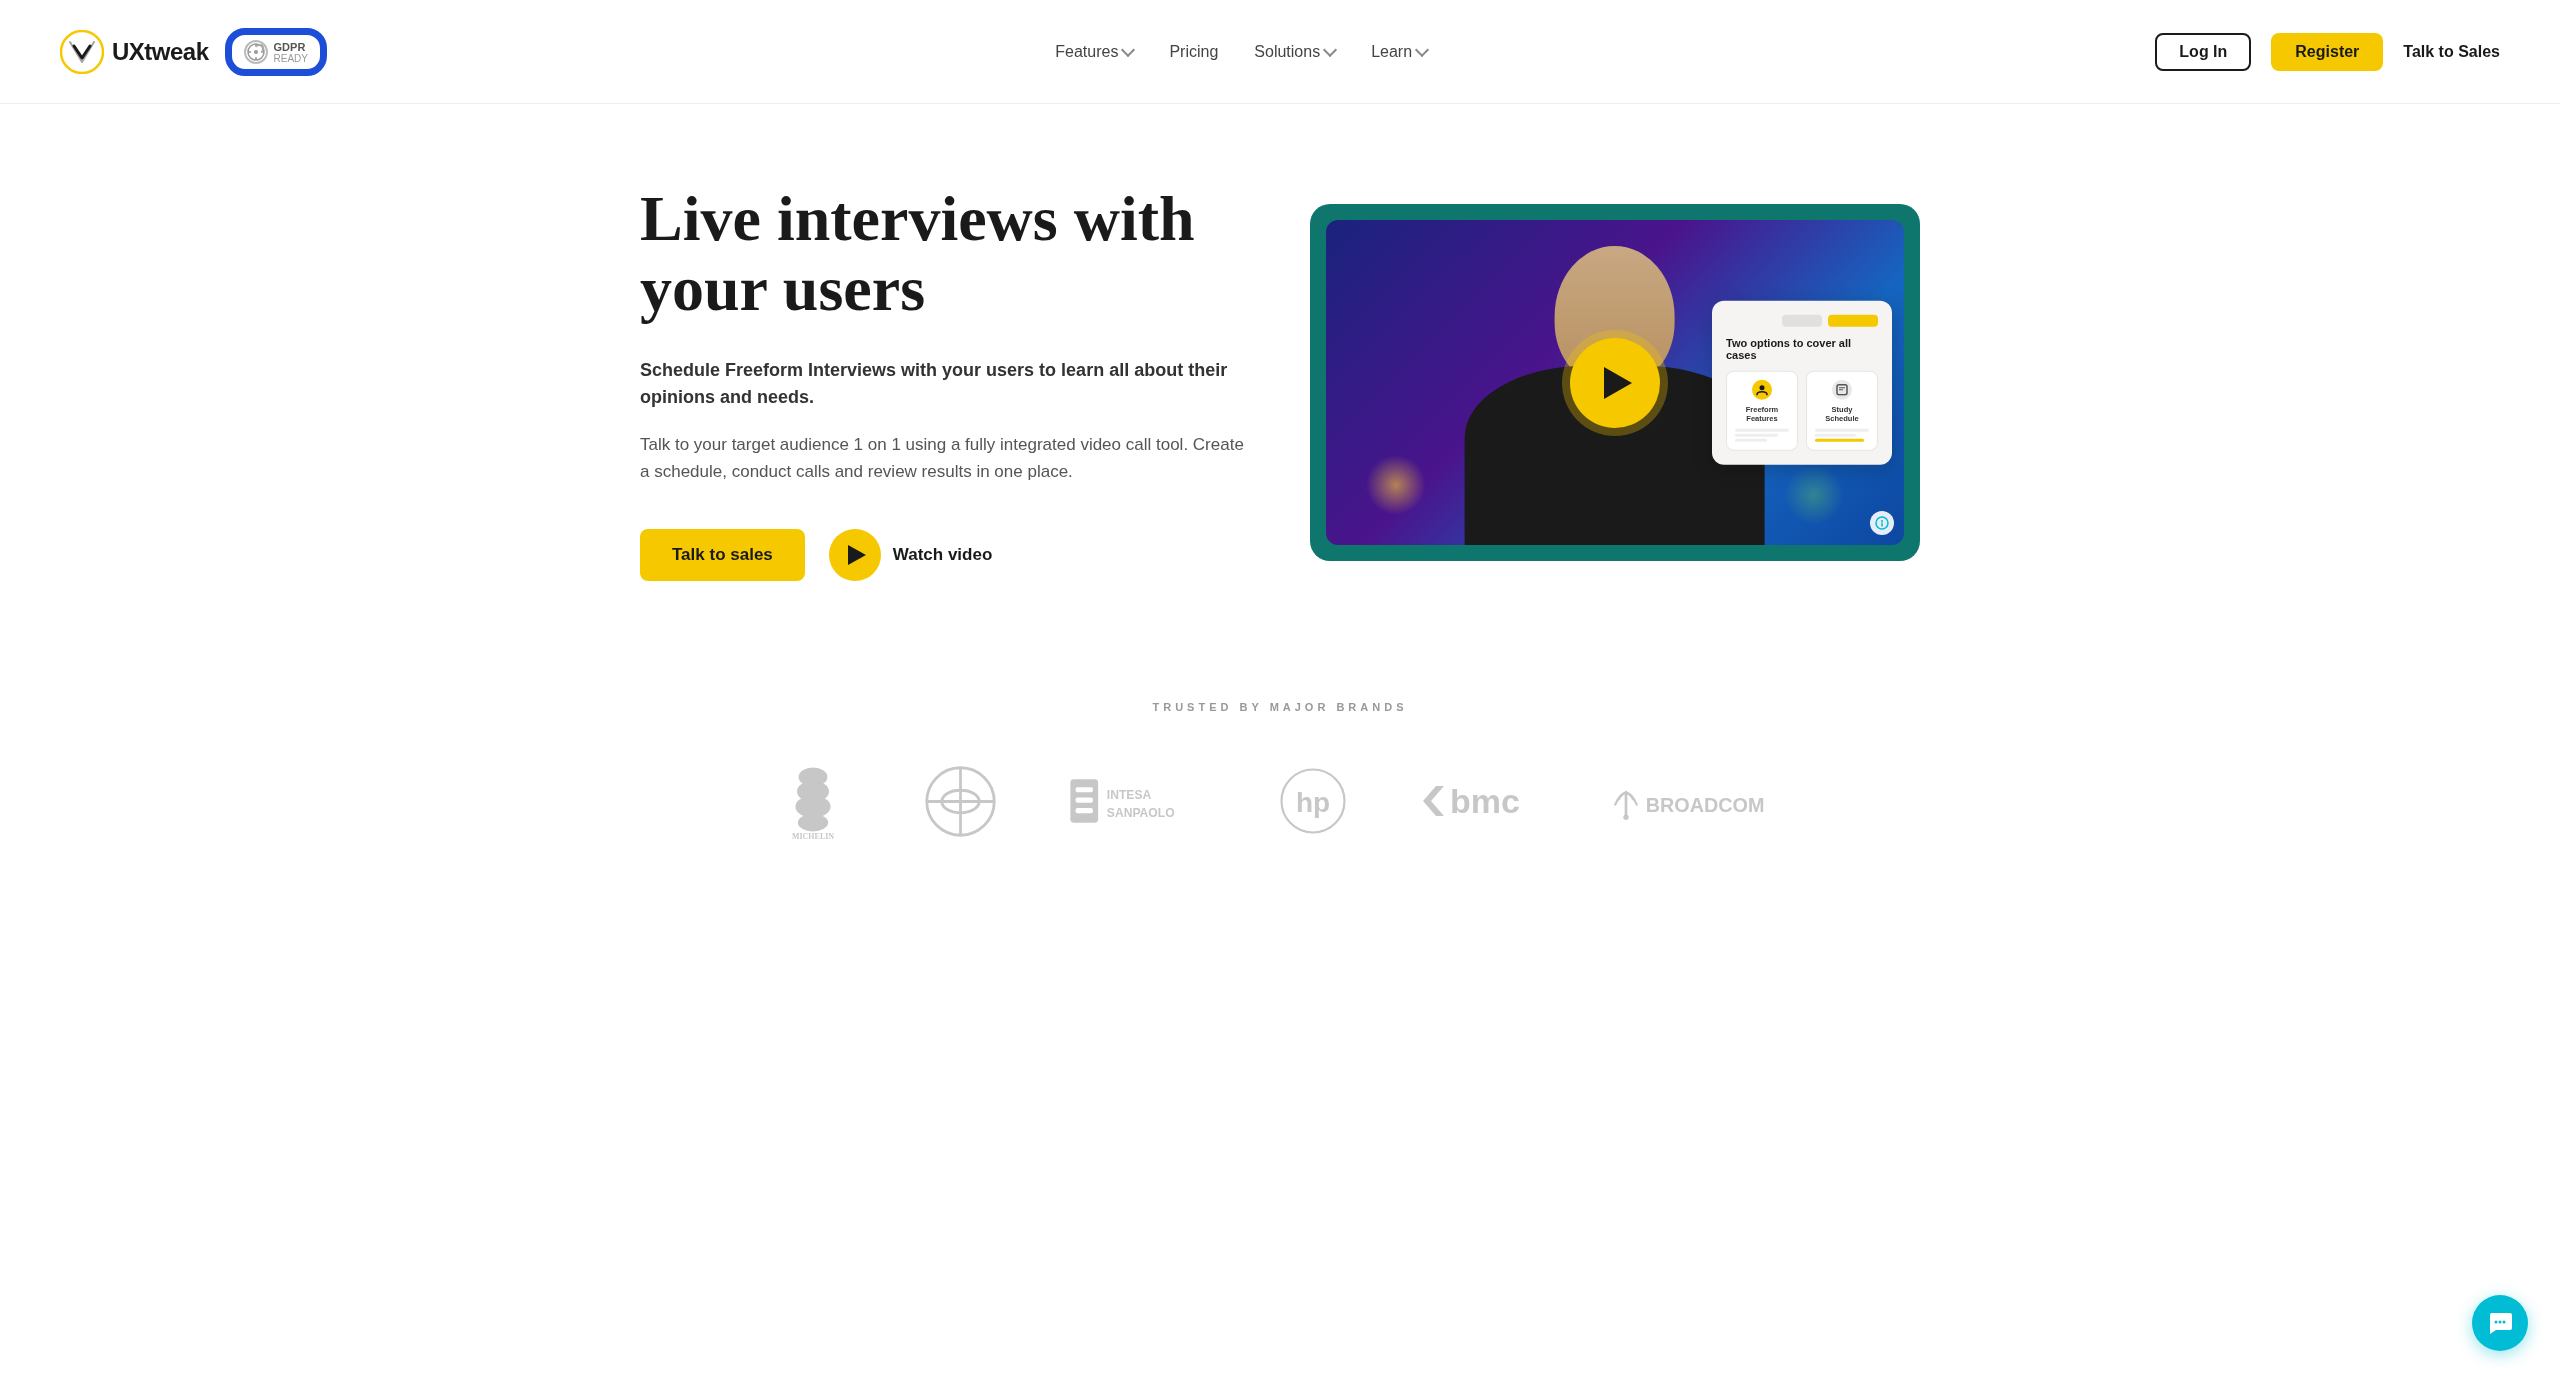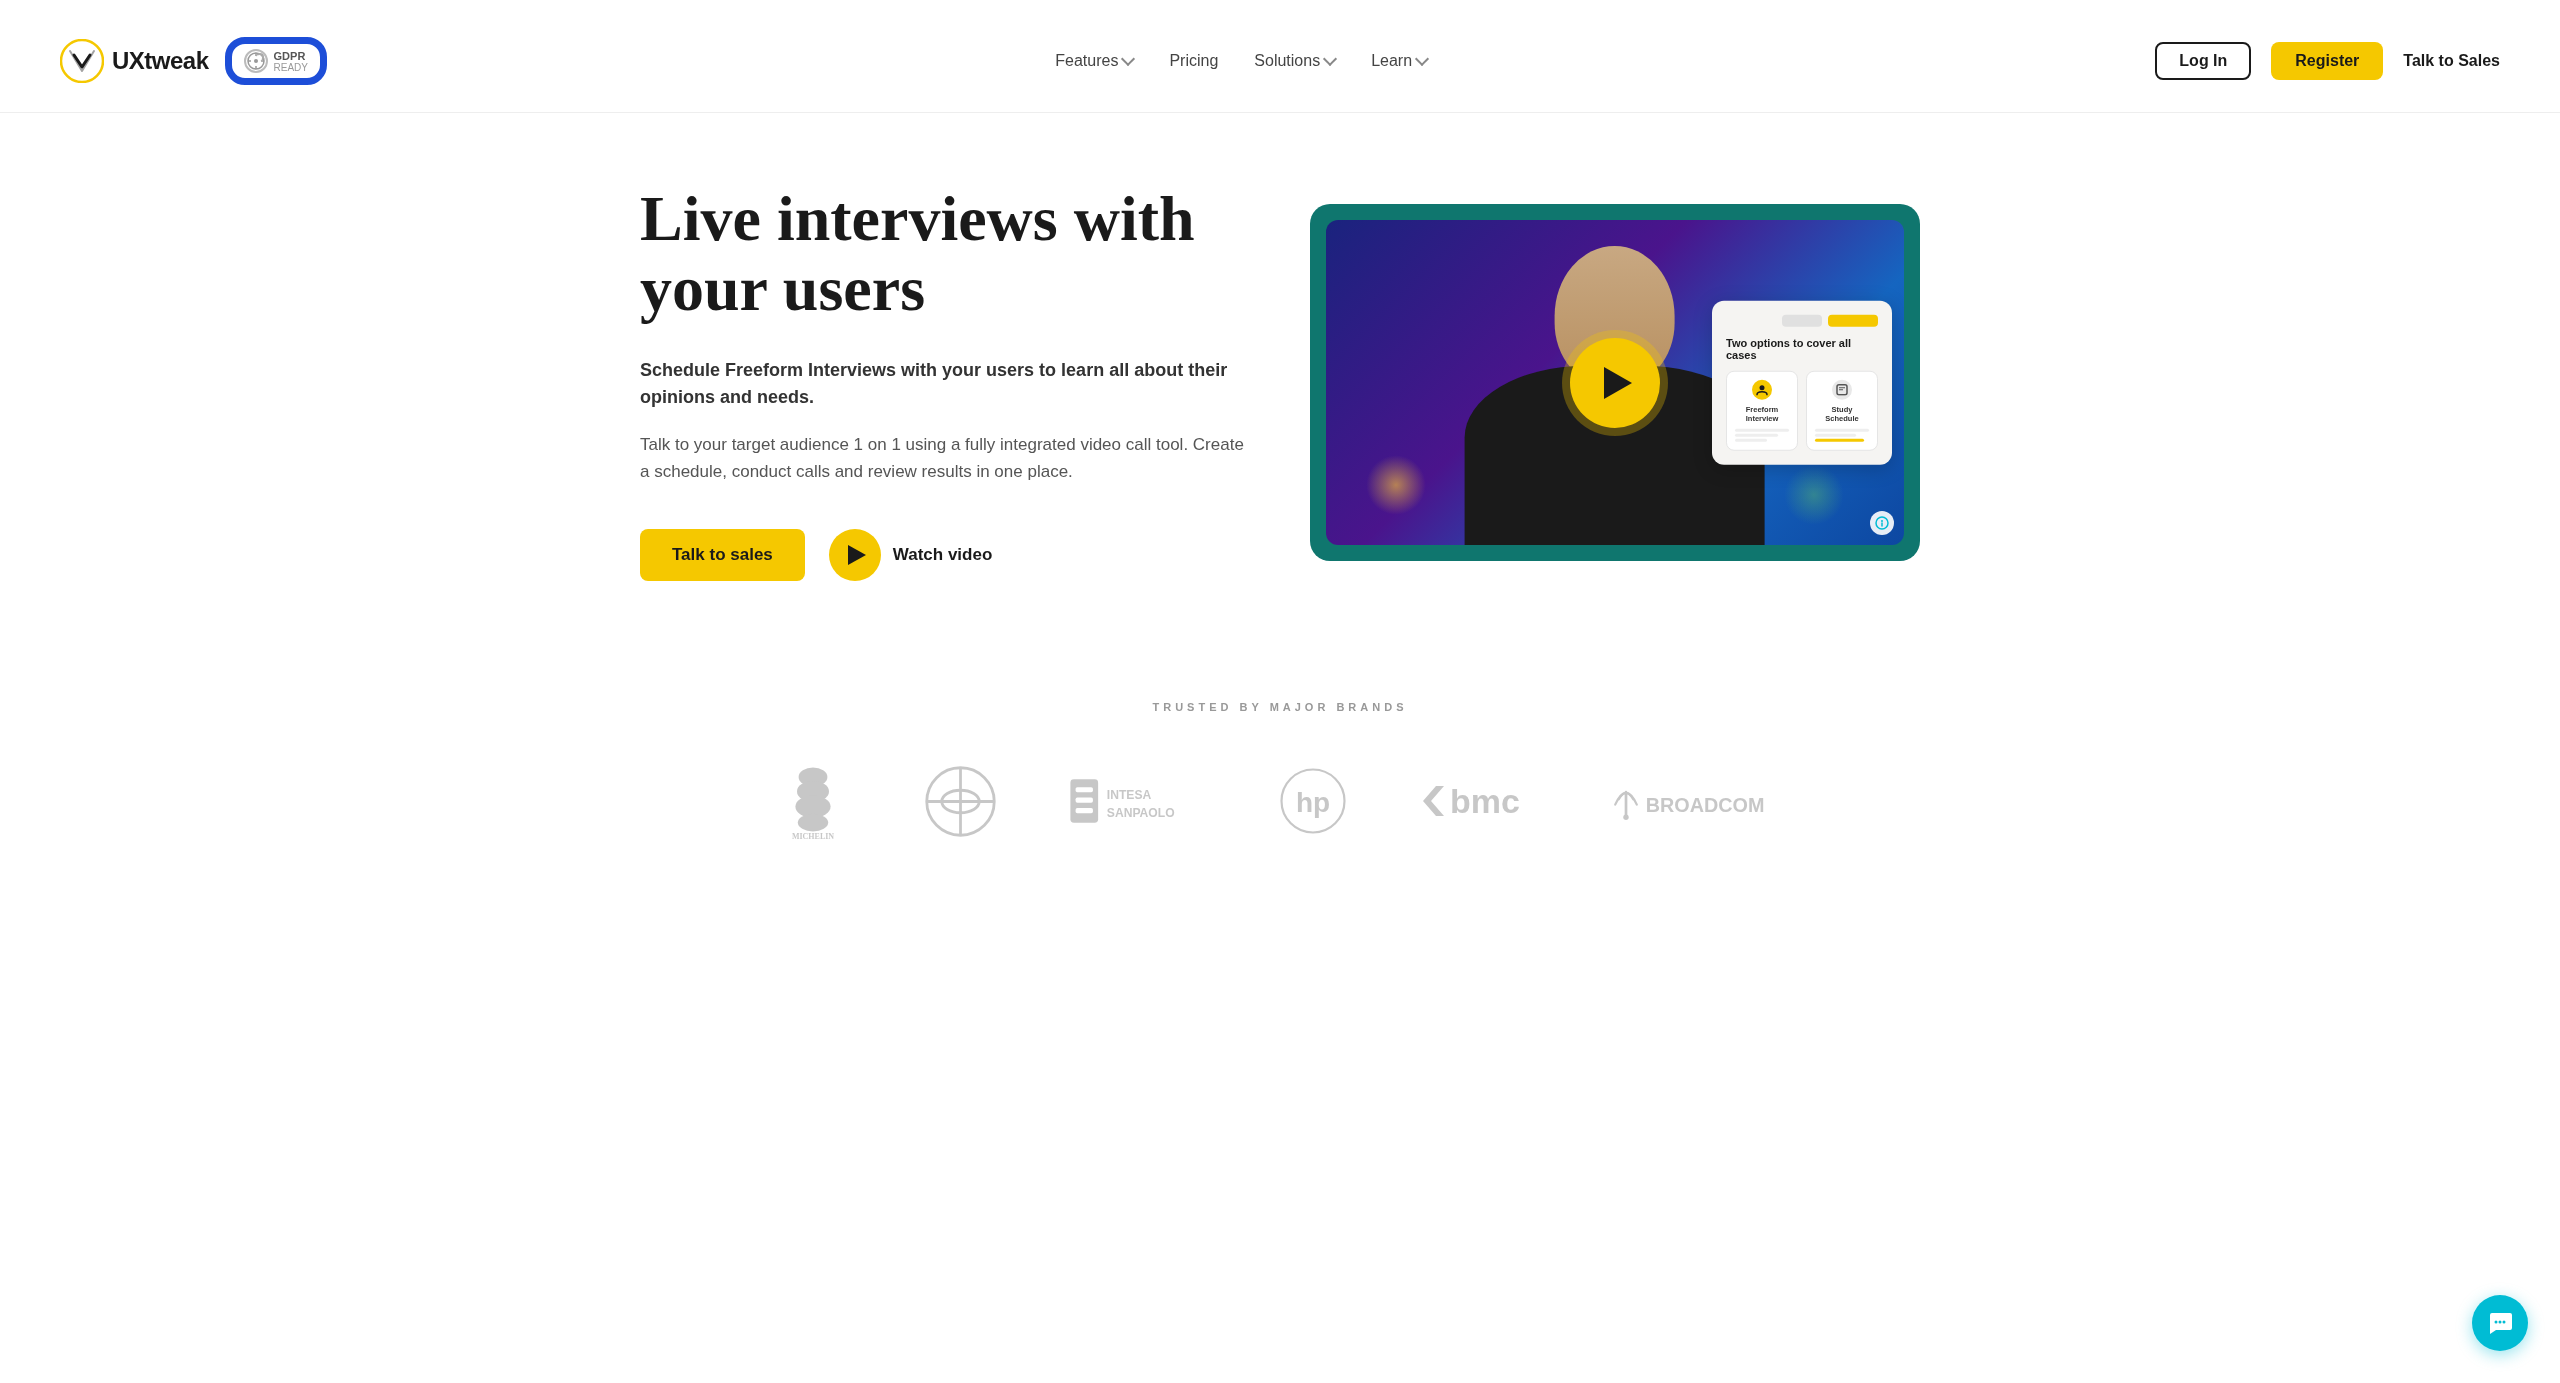--- a/index.html
+++ b/index.html
@@ -8,21 +8,21 @@
     
     header {
       display: flex;
       align-items: center;
       justify-content: space-between;
       padding: 4px 60px;
       height: 104px;
       border-bottom: 1px solid #eee;
       background: #fff;
       position: sticky;
-      top: 9px;
+      top: 0;
       z-index: 100;
     }
     .header-left {
       display: flex;
       align-items: center;
       gap: 16px;
     }
     .logo {
       display: flex;
       align-items: center;
@@ -412,21 +412,21 @@
             </div>
             <div style="font-size:11px;font-weight:700;color:#1a1a1a;margin-bottom:10px;">Two options to cover all cases</div>
             <div style="display:flex;gap:8px;">
               <div style="flex:1;background:#fff;border:1px solid #e5e5e5;border-radius:8px;padding:8px;text-align:center;">
                 <div style="width:20px;height:20px;background:#f5c800;border-radius:50%;margin:0 auto 5px;display:flex;align-items:center;justify-content:center;">
                   <svg width="12" height="12" viewBox="0 0 12 12">
                       <circle cx="6" cy="4" r="2.5" fill="#1a1a1a"></circle>
                       <path d="M1 11 Q1 8 6 8 Q11 8 11 11" stroke="#1a1a1a" stroke-width="1.5" fill="none" stroke-linecap="round"></path>
                     </svg>
                 </div>
-                <div style="font-size:7.5px;color:#333;font-weight:600;line-height:1.3;">Freeform Interview</div>
+                <div style="font-size:7.5px;color:#333;font-weight:600;line-height:1.3;">Freeform Features</div>
                 <div style="margin-top:5px;">
                   <div style="height:3px;background:#eee;border-radius:2px;margin-bottom:2px;"></div>
                   <div style="height:3px;background:#eee;border-radius:2px;margin-bottom:2px;width:80%;"></div>
                   <div style="height:3px;background:#eee;border-radius:2px;width:60%;"></div>
                 </div>
               </div>
               <div style="flex:1;background:#fff;border:1px solid #e5e5e5;border-radius:8px;padding:8px;text-align:center;">
                 <div style="width:20px;height:20px;background:#e8e8e8;border-radius:50%;margin:0 auto 5px;display:flex;align-items:center;justify-content:center;">
                   <svg width="12" height="12" viewBox="0 0 12 12">
                       <rect x="1" y="1" width="10" height="10" rx="2" stroke="#555" stroke-width="1.5" fill="none"></rect>

